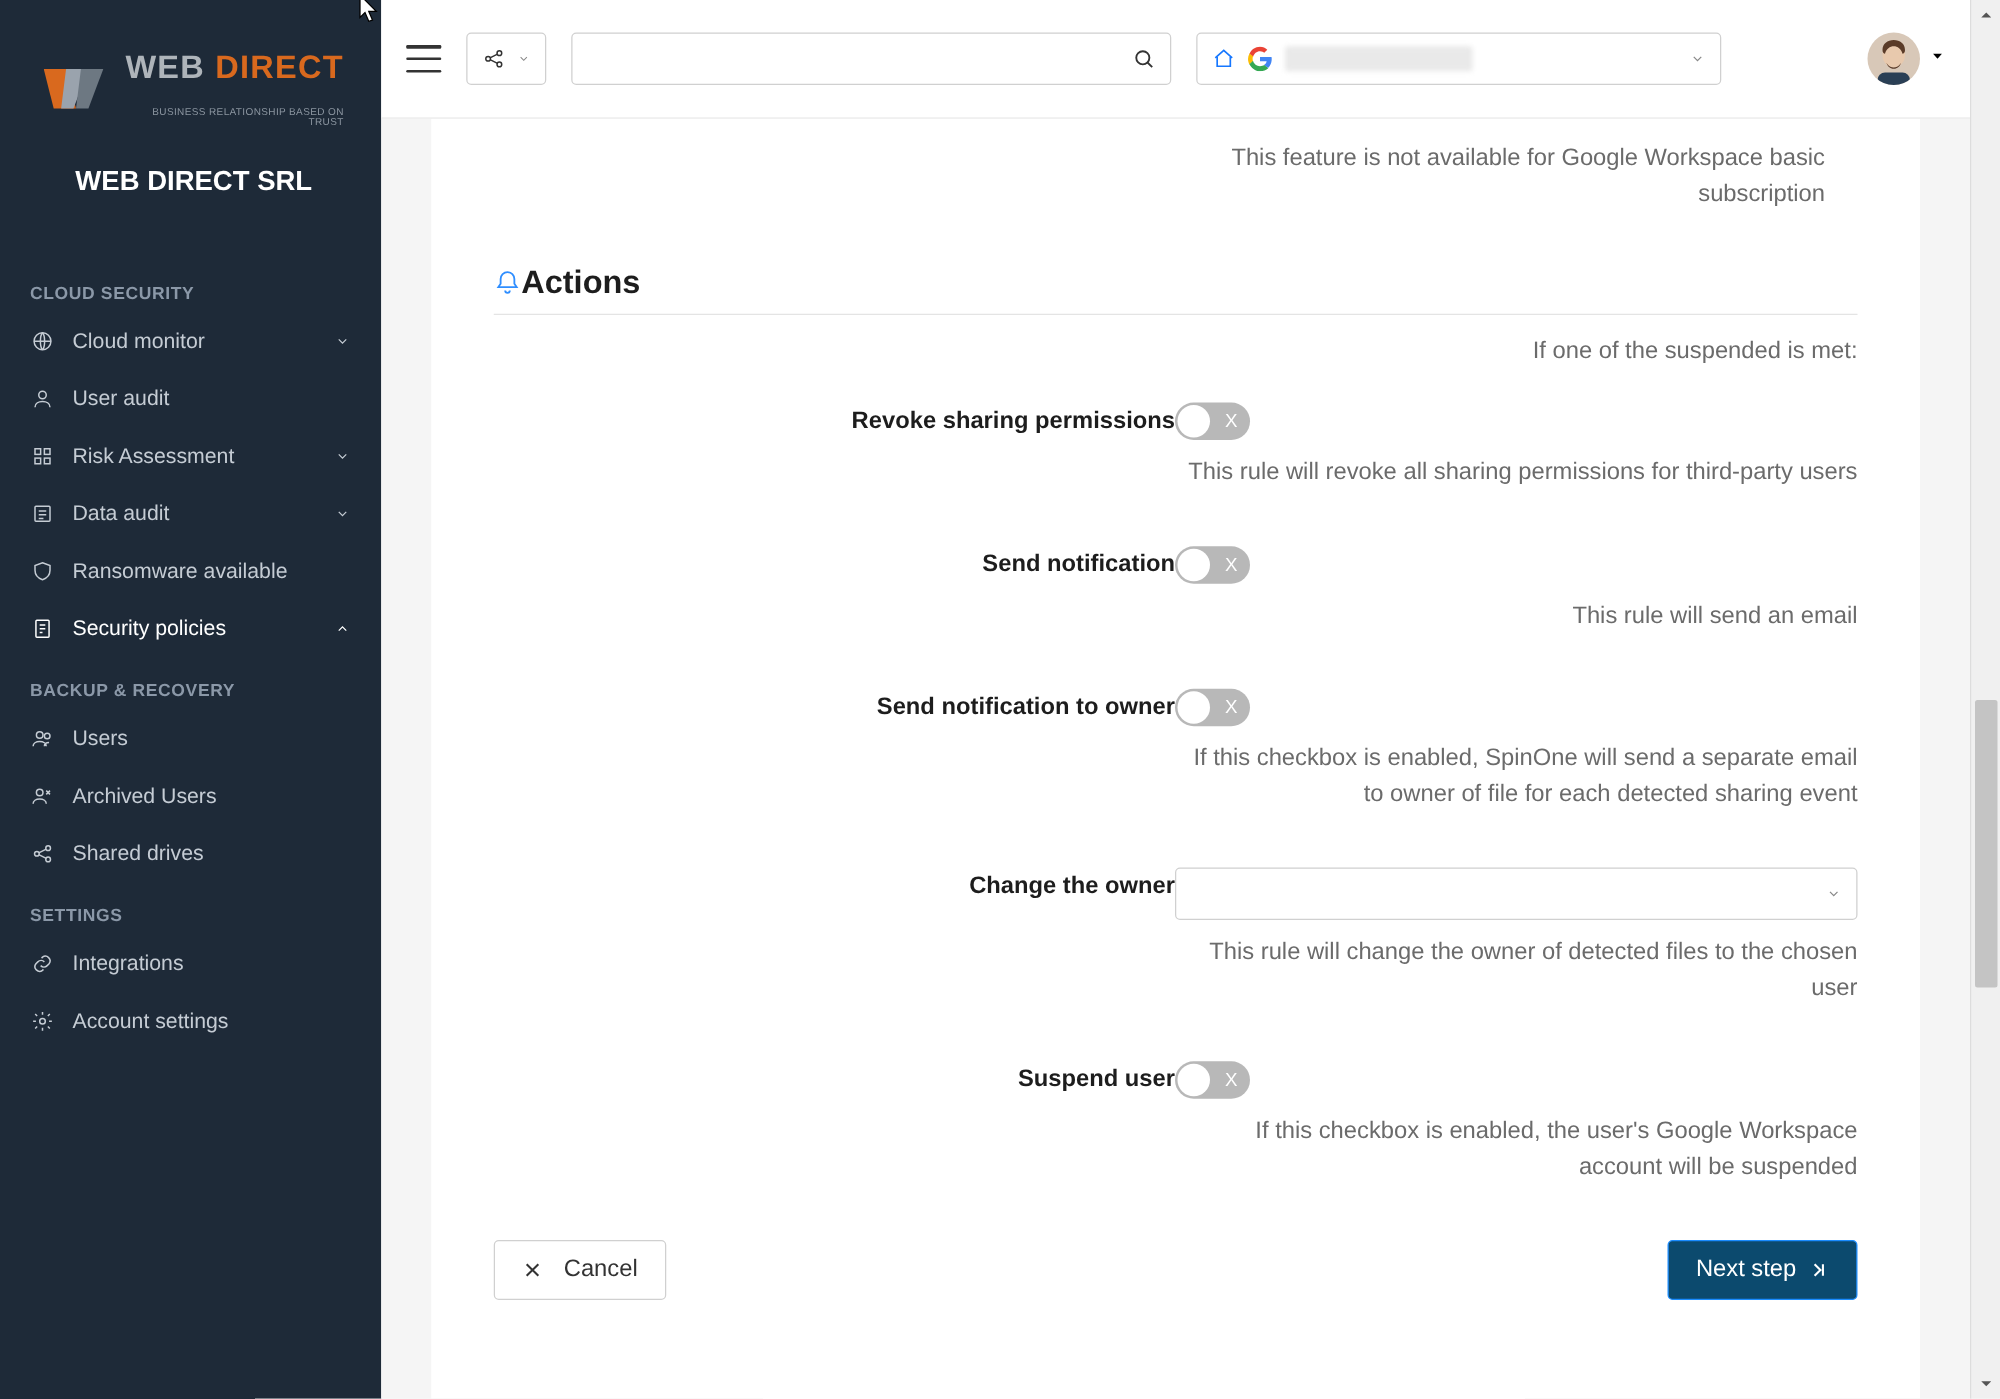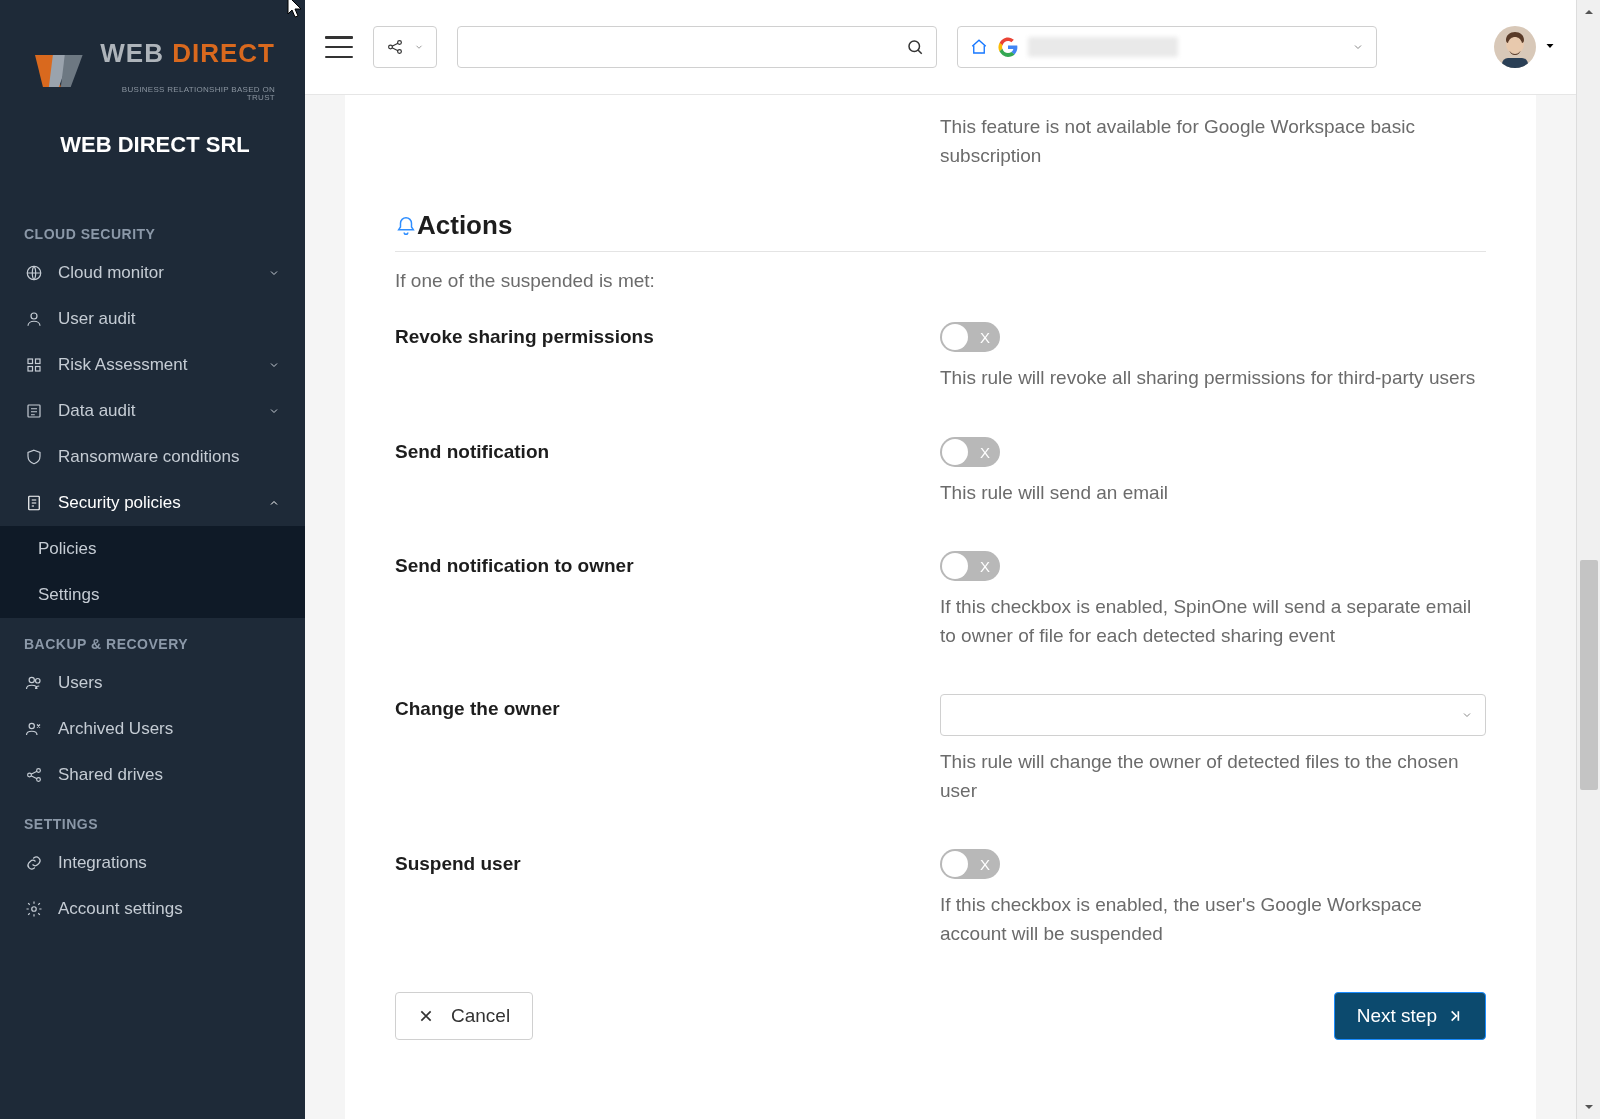--- a/index.html
+++ b/index.html
@@ -190,20 +190,21 @@
     position: absolute;
     left: 305px; top: 95px; right: 24px; bottom: 0;
     background: #f5f5f5;
     overflow: hidden;
     padding: 0 40px;
   }
   .panel {
     background: #fff;
     min-height: 100%;
     padding: 18px 50px 50px 50px;
+    text-align: right;
   }
   .top-note {
     color: #6b6b6b;
     font-size: 19px;
     margin-left: 545px;
     margin-bottom: 40px;
     line-height: 1.5;
     max-width: 520px;
   }
   .section-header {
@@ -407,42 +408,38 @@
         </svg>
       </span>
   </div>
 
   <div class="nav-item">
     <span class="nav-icon">
         <svg viewBox="0 0 24 24">
           <path d="M12 3l8 3v5c0 5-3.5 8.5-8 10-4.5-1.5-8-5-8-10V6l8-3z"></path>
         </svg>
       </span>
-    <span>Ransomware conditions</span>
+    <span>Ransomware available</span>
   </div>
 
   <div class="nav-item active">
     <span class="nav-icon">
         <svg viewBox="0 0 24 24">
           <rect x="5" y="3" width="14" height="18" rx="1"></rect>
           <path d="M9 8h6M9 12h6M9 16h3"></path>
         </svg>
       </span>
     <span>Security policies</span>
     <span class="nav-chevron">
         <svg viewBox="0 0 24 24">
           <path d="M6 15l6-6 6 6"></path>
         </svg>
       </span>
   </div>
 
-  <div class="nav-sub">
-    <div class="nav-subitem">Policies</div>
-    <div class="nav-subitem">Settings</div>
-  </div>
 
   <div class="nav-section-title">BACKUP &amp; RECOVERY</div>
 
   <div class="nav-item">
     <span class="nav-icon">
         <svg viewBox="0 0 24 24">
           <circle cx="9" cy="8" r="3.5"></circle>
           <circle cx="17" cy="9" r="3"></circle>
           <path d="M2 20c0-3 3-5 7-5s7 2 7 5M14 20c0-2.5 2-4 5-4"></path>
         </svg>

